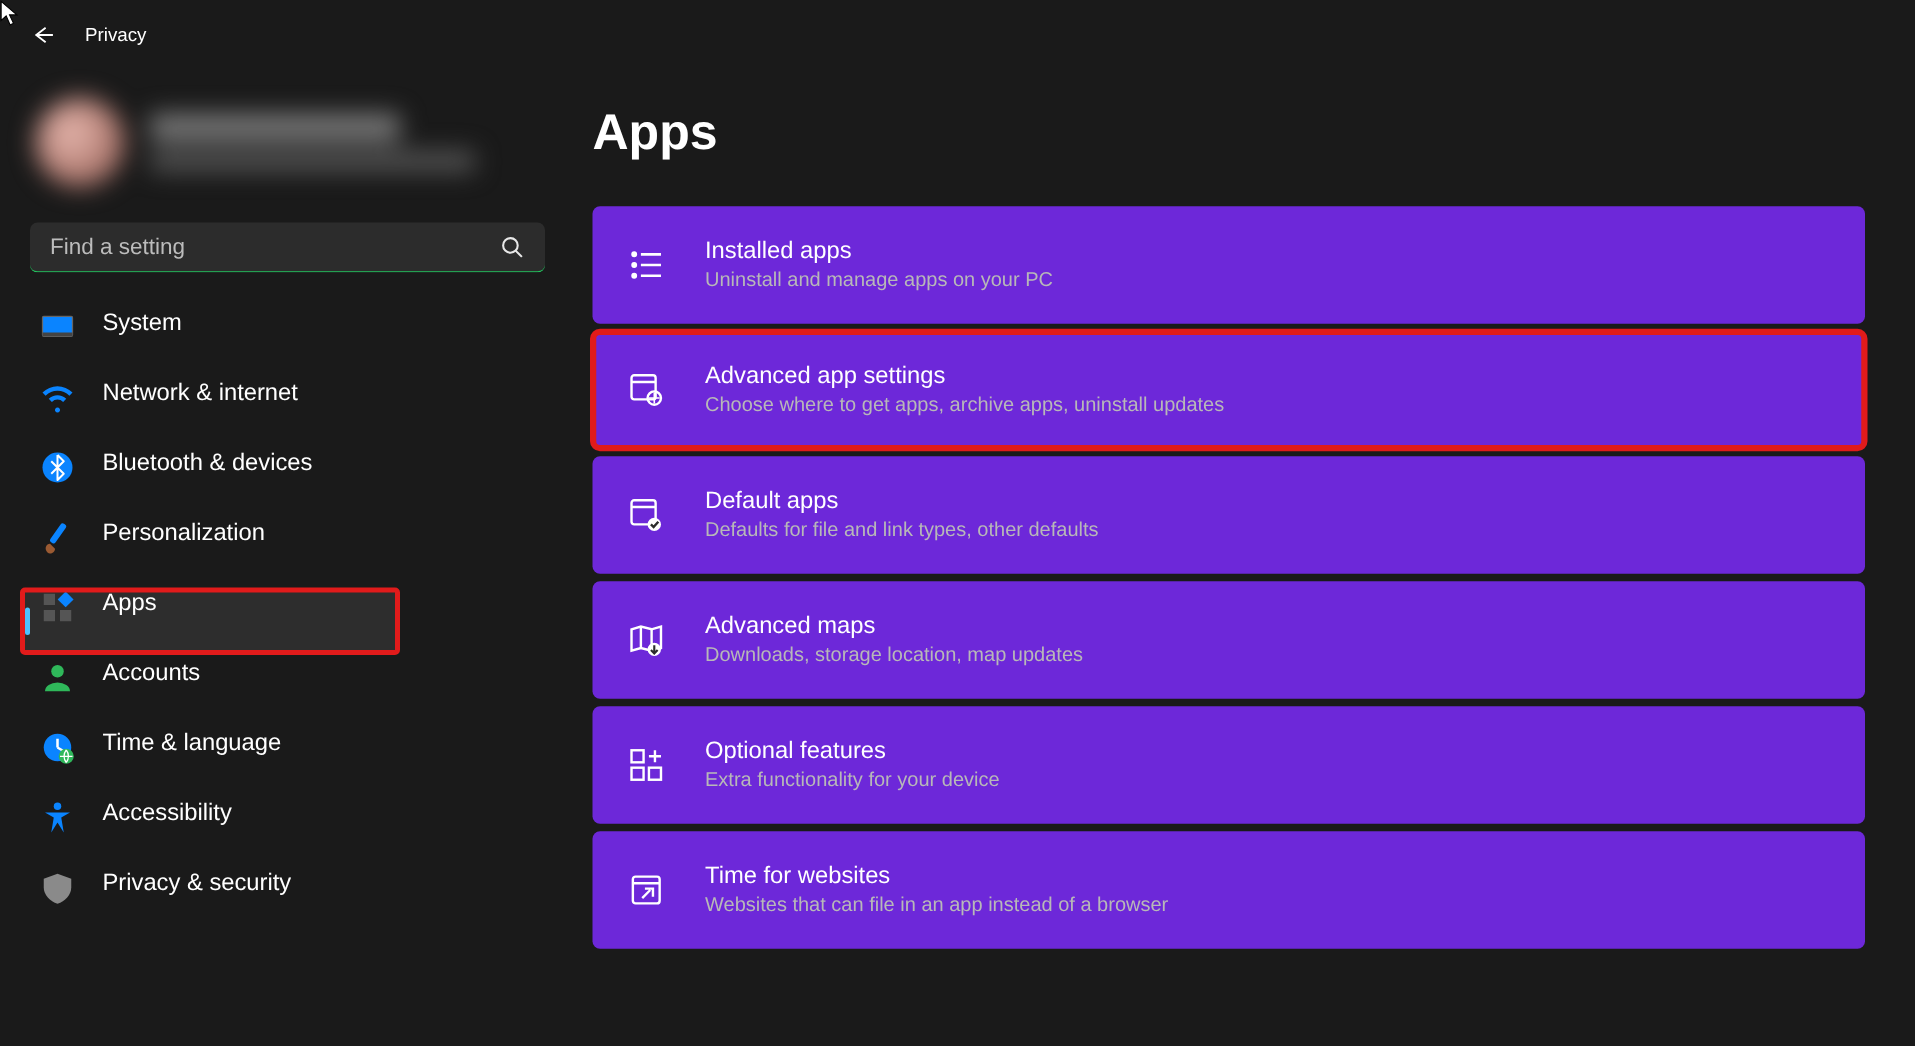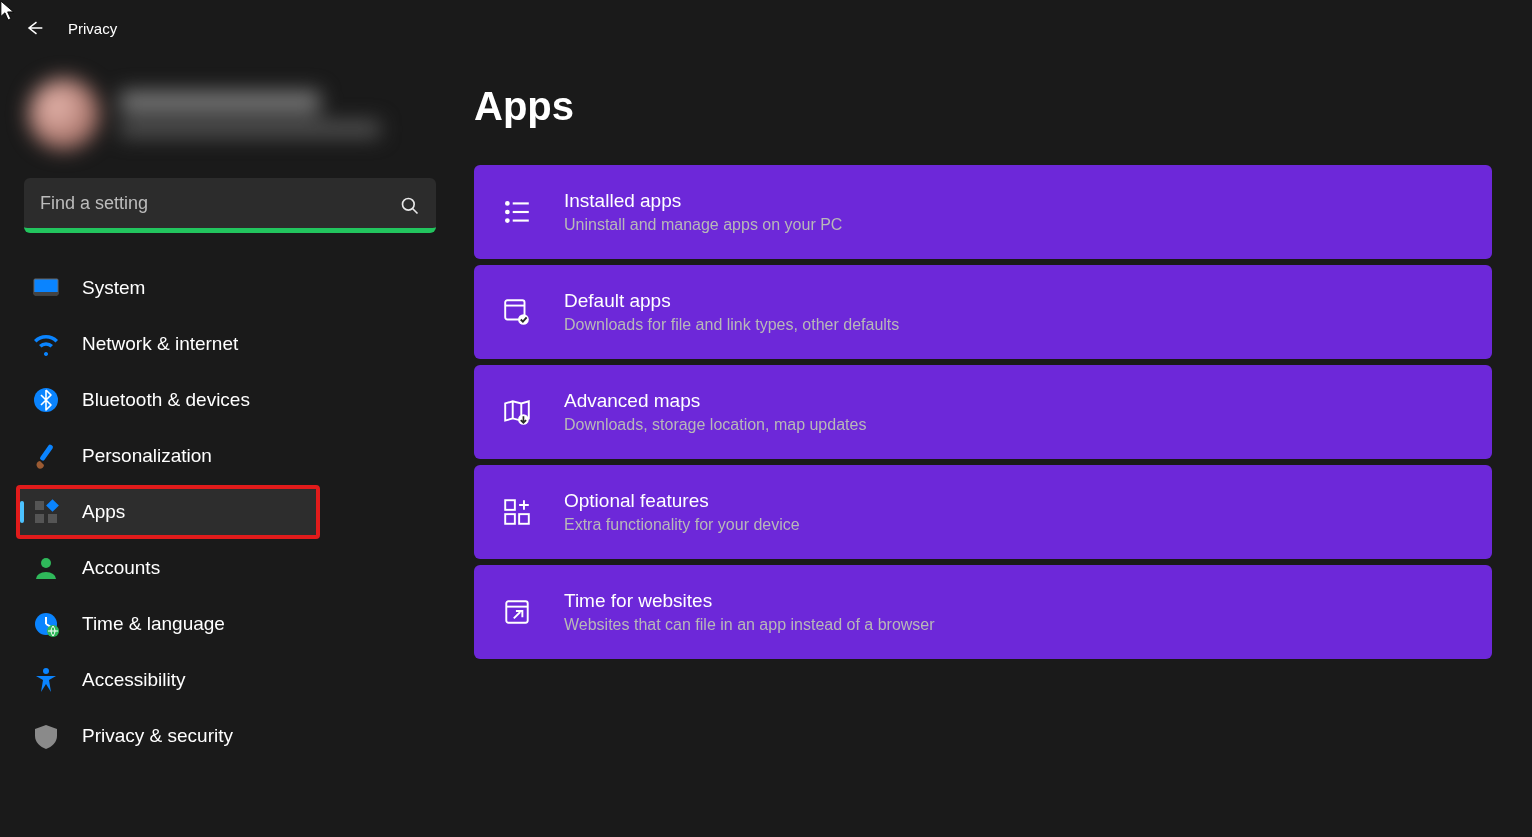--- a/index.html
+++ b/index.html
@@ -43,37 +43,37 @@
     background: radial-gradient(circle at 40% 40%, #e8b9b0, #ad786e 60%, #6d4d48);
     flex-shrink: 0;
   }
   .profile-text .pname { font-size: 20px; font-weight: 500; color: #fff; background:#777; border-radius:4px; height:22px; width:200px; margin-bottom:8px;}
   .profile-text .pemail { font-size: 14px; color: #aaa; background:#555; border-radius:4px; height:16px; width:260px;}
   .search-wrap {
     position: relative;
     margin: 0 6px 30px 6px;
   }
   .search-input {
-    width: 100%; height: 55px;
+    width: 100%; height: 40px;
     background: #2c2c2c;
     border: none;
-    border-bottom: 5px solid #22c55e;
+    border-bottom: 1px solid #22c55e;
     border-radius: 6px;
     padding: 0 48px 0 16px;
     color: #fff; font-size: 18px;
     outline: none;
   }
   .search-input::placeholder { color: #bcbcbc; }
   .search-icon {
     position: absolute; right: 16px; top: 50%; transform: translateY(-50%);
     width: 20px; height: 20px; color: #e8e8e8;
   }
   .nav { display: flex; flex-direction: column; gap: 6px; }
   .nav-item {
-    display: flex; align-items: center; gap: 22px;
+    display: flex; gap: 22px;
     height: 50px;
     padding: 0 14px;
     border-radius: 6px;
     cursor: pointer;
     position: relative;
   }
   .nav-item.active { background: #2d2d2d; }
   .nav-item.active::before {
     content: ""; position: absolute; left: 2px; top: 14px; bottom: 14px;
     width: 4px; background: #4cc2ff; border-radius: 2px;
@@ -263,33 +263,47 @@
               <circle cx="5" cy="22" r="1.2" fill="currentColor"></circle>
               <path d="M10 22 H25"></path>
             </svg>
         </span>
         <div class="card-text">
           <div class="card-title">Installed apps</div>
           <div class="card-desc">Uninstall and manage apps on your PC</div>
         </div>
       </div>
 
+      <div class="card highlight-box">
+        <span class="card-icon">
+          <svg viewBox="0 0 28 28" fill="none" stroke="currentColor" stroke-width="1.8">
+              <rect x="3" y="3" width="18" height="18" rx="2"></rect>
+              <path d="M3 8 H21"></path>
+              <circle cx="20" cy="20" r="5"></circle>
+              <path d="M20 16 V24 M16 20 H24" stroke-width="1.2"></path>
+            </svg>
+        </span>
+        <div class="card-text">
+          <div class="card-title">Advanced app settings</div>
+          <div class="card-desc">Choose where to get apps, archive apps, uninstall updates</div>
+        </div>
+      </div>
 
       <div class="card">
         <span class="card-icon">
           <svg viewBox="0 0 28 28" fill="none" stroke="currentColor" stroke-width="1.8">
               <rect x="3" y="3" width="18" height="18" rx="2"></rect>
               <path d="M3 8 H21"></path>
               <circle cx="20" cy="21" r="5" fill="currentColor" stroke="none"></circle>
               <path d="M17.5 21 L19.5 23 L23 19" stroke="#2b2b2b" stroke-width="1.8"></path>
             </svg>
         </span>
         <div class="card-text">
           <div class="card-title">Default apps</div>
-          <div class="card-desc">Downloads for file and link types, other defaults</div>
+          <div class="card-desc">Defaults for file and link types, other defaults</div>
         </div>
       </div>
 
       <div class="card">
         <span class="card-icon">
           <svg viewBox="0 0 28 28" fill="none" stroke="currentColor" stroke-width="1.8">
               <path d="M3 6 L10 4 L18 6 L25 4 V20 L18 22 L10 20 L3 22 Z"></path>
               <path d="M10 4 V20 M18 6 V22"></path>
               <circle cx="20" cy="21" r="5" fill="currentColor" stroke="none"></circle>
               <path d="M20 18 V24 M17.5 21.5 L20 24 L22.5 21.5" stroke="#2b2b2b" stroke-width="1.6"></path>

